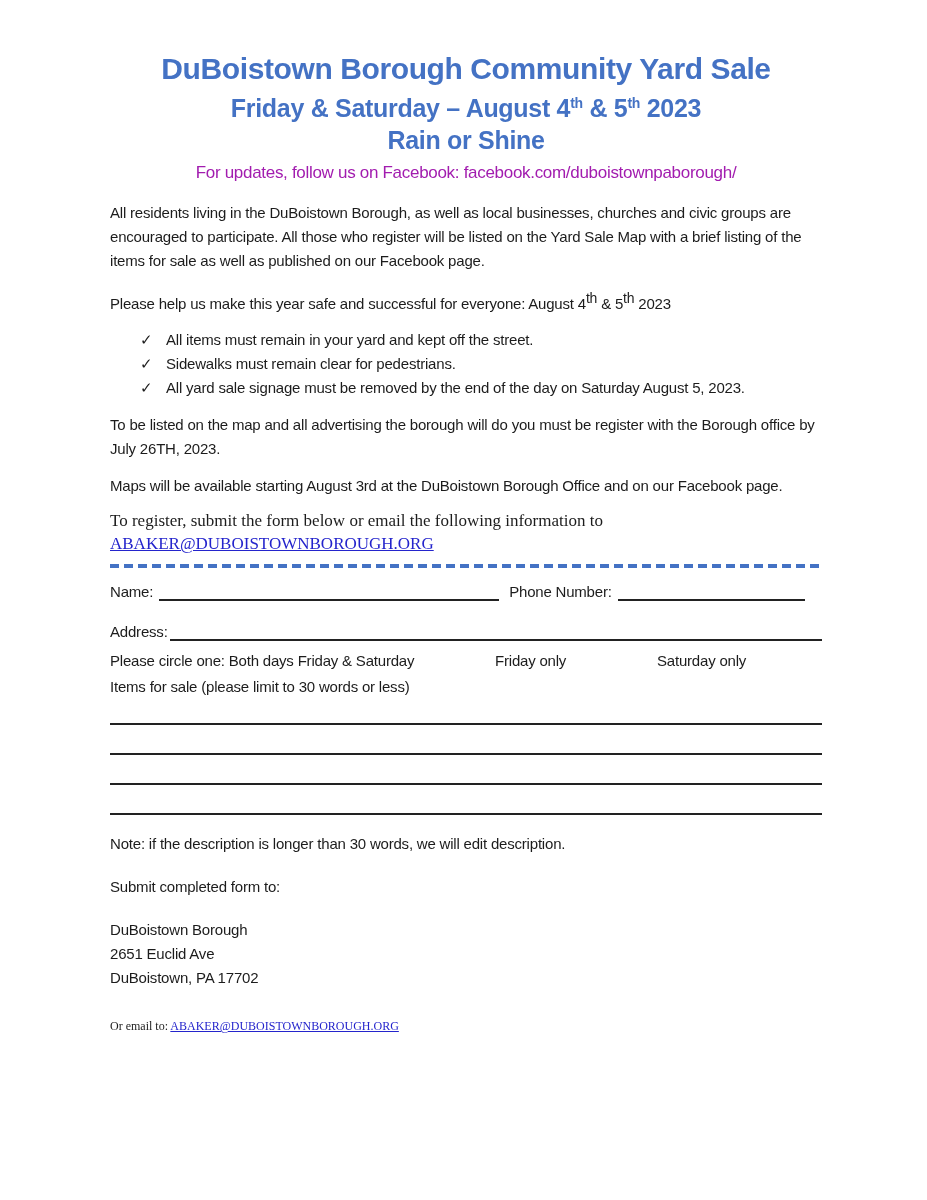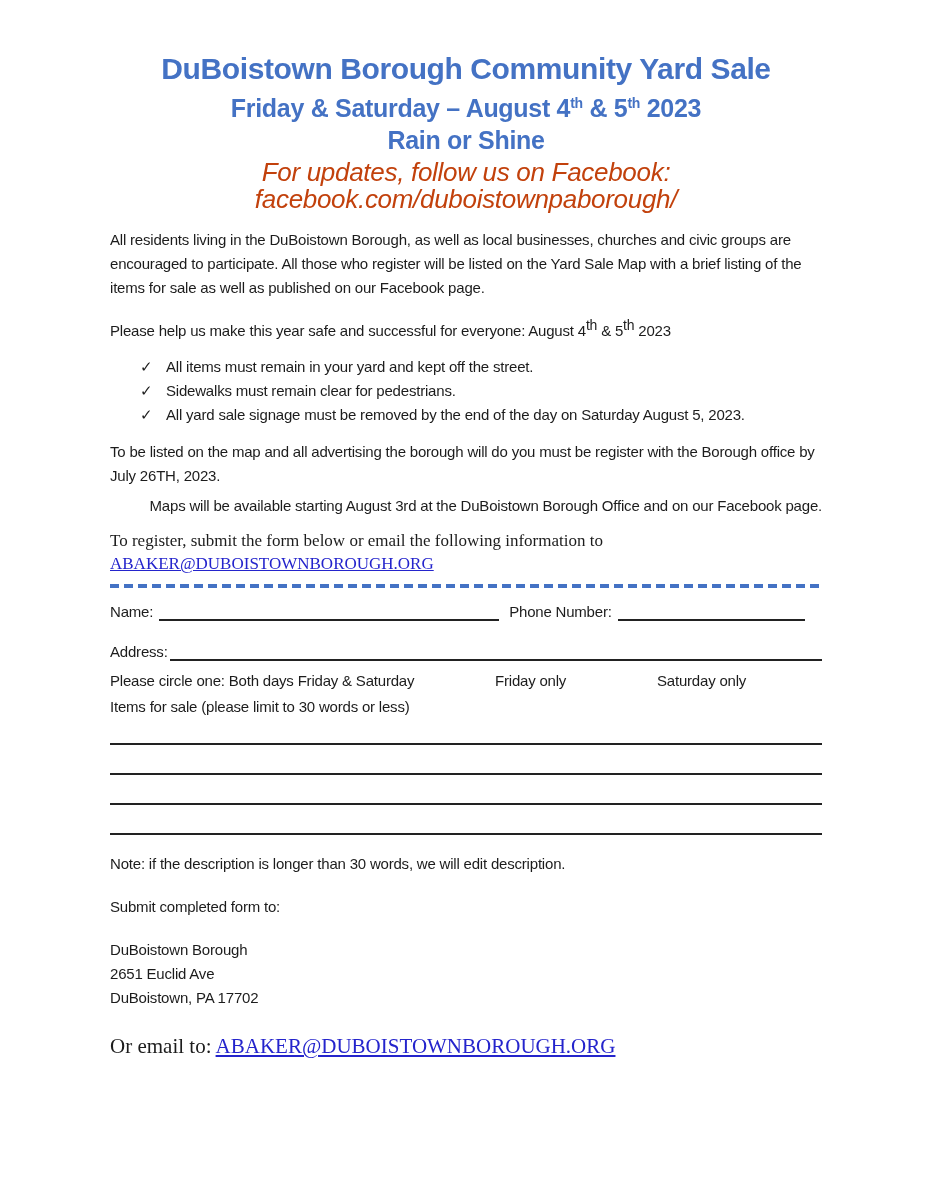--- a/index.html
+++ b/index.html
@@ -20,34 +20,34 @@
   .doc-title {
     color: #4472C4; font-weight: bold;
     font-size: 30px; line-height: 37px; letter-spacing: -0.4px;
   }
   .doc-subtitle, .doc-rain {
     color: #4472C4; font-weight: bold;
     font-size: 25px; line-height: 32px; letter-spacing: -0.3px;
   }
   .doc-subtitle sup, .safety sup { font-size: 14px; }
   .doc-facebook {
-    font-style: italic; color: #c2410c;
-    font-size: 26px; line-height: 27px; margin-top: 3px;
+    color: #a21caf;
+    font-size: 17px; line-height: 27px; margin-top: 3px;
     letter-spacing: -0.3px;
   }
   
   .bodytext { font-size: 15px; line-height: 24px; letter-spacing: -0.2px; }
   .p-intro { margin-top: 15px; }
   .safety { margin-top: 13px; }
   .rules { margin-top: 12px; padding-left: 30px; }
   .rule { display: flex; line-height: 24px; }
   .check { width: 26px; flex: 0 0 26px; }
   .rule-text { flex: 1; }
   .p-deadline { margin-top: 13px; }
-  .p-maps { margin-top: 6px; text-align: right; }
+  .p-maps { margin-top: 13px; }
   .p-register {
     margin-top: 11px;
     font-family: "Liberation Serif", serif;
     font-size: 17px; line-height: 23px; letter-spacing: 0;
   }
   a.email-link, .email-link {
     color: #2424CC; text-decoration: underline; cursor: pointer;
   }
   .p-register .email-link { display: inline-block; }
   
@@ -73,21 +73,21 @@
   .write-lines { margin-top: 0; }
   .write-line { height: 30px; border-bottom: 2px solid #222; }
   .write-line:first-child { height: 26px; }
   .note { margin-top: 17px; }
   
   .submit-heading { margin-top: 19px; }
   .org-block { margin-top: 19px; }
   .or-email {
     margin-top: 25px;
     font-family: "Liberation Serif", serif;
-    font-size: 21px; line-height: 23px; letter-spacing: 0;
+    font-size: 12px; line-height: 23px; letter-spacing: 0;
   }
 </style>
 </head>
 <body>
 
 <div class="page">
 
   <div class="doc-header">
     <div class="doc-title">DuBoistown Borough Community Yard Sale</div>
     <div class="doc-subtitle"><span>Friday &amp; Saturday – August 4</span><sup>th</sup><span> &amp; 5</span><sup>th</sup><span> 2023</span></div>

